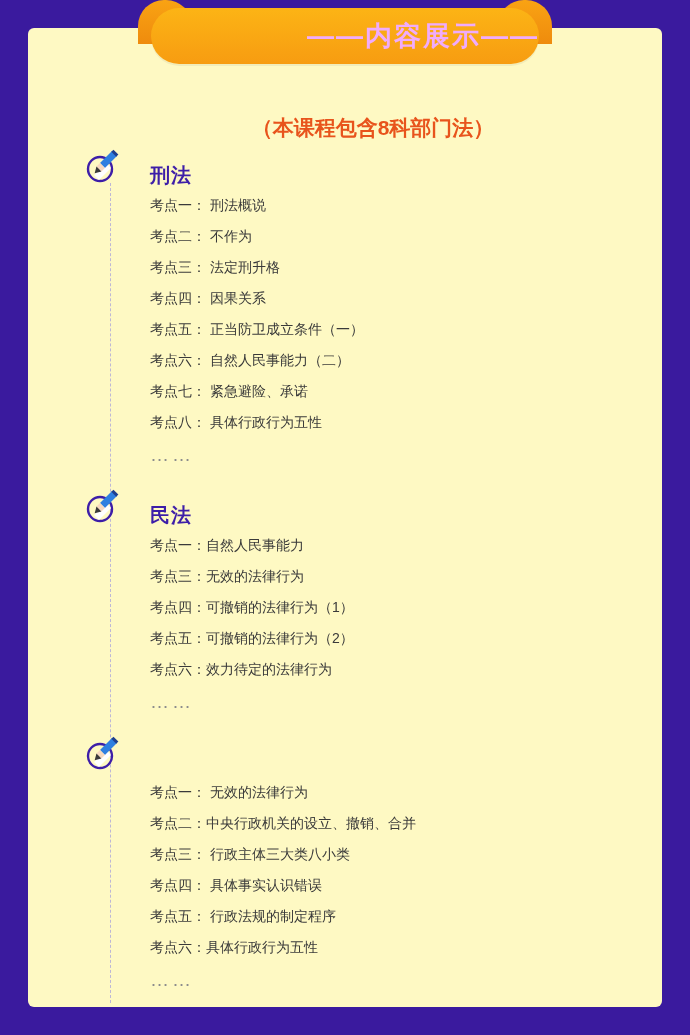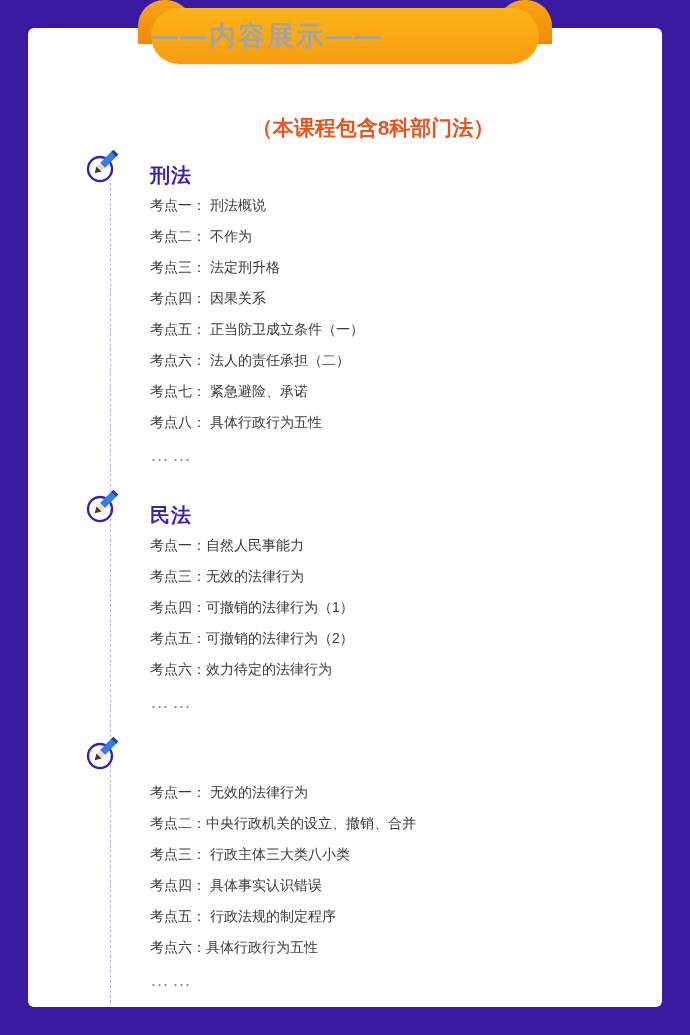--- a/index.html
+++ b/index.html
@@ -19,21 +19,21 @@
     height: 1035px;
     background: #3a1a9e;
     box-sizing: border-box;
   }
   .card {
     position: absolute;
     left: 28px;
     top: 28px;
     width: 634px;
     height: 979px;
-    background: #ffffff;
+    background: #fef9c3;
     border-radius: 6px;
     box-sizing: border-box;
     overflow: hidden;
     text-decoration: underline;
   }
   
   .banner-wrap {
     position: absolute;
     left: 0;
     top: 0;
@@ -61,22 +61,22 @@
   }
   .banner-left-tab { left: 138px; }
   .banner-right-tab { left: 498px; }
   .banner-title {
     position: absolute;
     left: 151px;
     top: 8px;
     width: 388px;
     height: 56px;
     line-height: 56px;
-    text-align: left;
-    color: #a3a3a3;
+    text-align: right;
+    color: #f0abfc;
     font-size: 27px;
     font-weight: bold;
     letter-spacing: 2px;
   }
   .subtitle {
     position: absolute;
     left: 0;
     top: 86px;
     width: 690px;
     text-align: center;
@@ -167,21 +167,21 @@
                 </g>
               </svg></span>
             <div class="section-title">刑法</div>
           </div>
           <ul class="points">
             <li class="point">考点一： 刑法概说</li>
             <li class="point">考点二： 不作为</li>
             <li class="point">考点三： 法定刑升格</li>
             <li class="point">考点四： 因果关系</li>
             <li class="point">考点五： 正当防卫成立条件（一）</li>
-            <li class="point">考点六： 法人的责任承担（二）</li>
+            <li class="point">考点六： 自然人民事能力（二）</li>
             <li class="point">考点七： 紧急避险、承诺</li>
             <li class="point">考点八： 具体行政行为五性</li>
           </ul>
           <div class="dots">……</div>
         </div>
         <div class="section">
           <div class="section-head">
             <span class="pencil-icon"><svg width="36" height="36" viewBox="0 0 36 36" xmlns="http://www.w3.org/2000/svg">
                 <circle cx="16" cy="21" r="12" fill="none" stroke="#3d1ea8" stroke-width="2.4"></circle>
                 <path d="M10 27 L22 15 L27 20 L15 32 Z" fill="#ffffff" stroke="#3d1ea8" stroke-width="0"></path>

